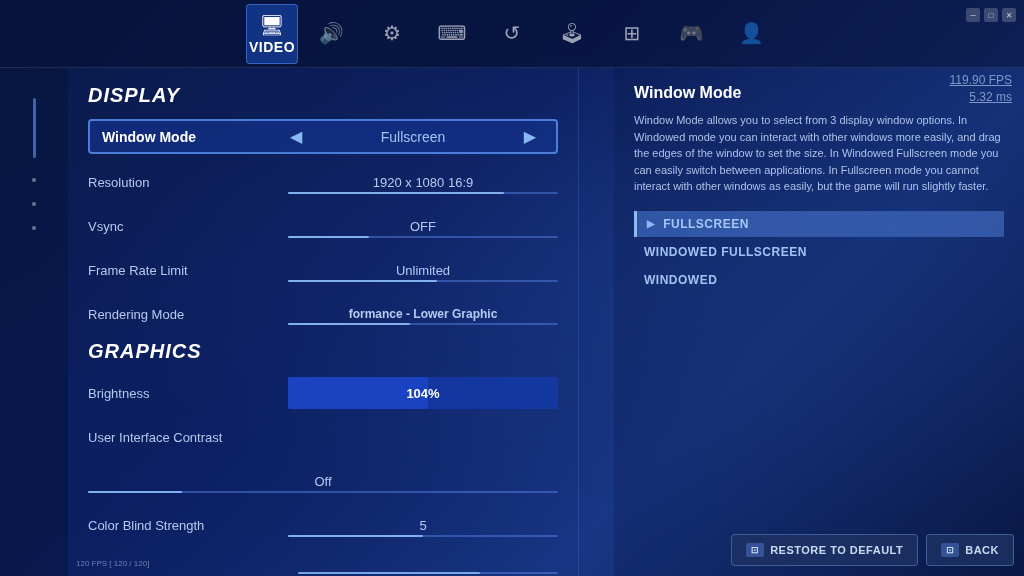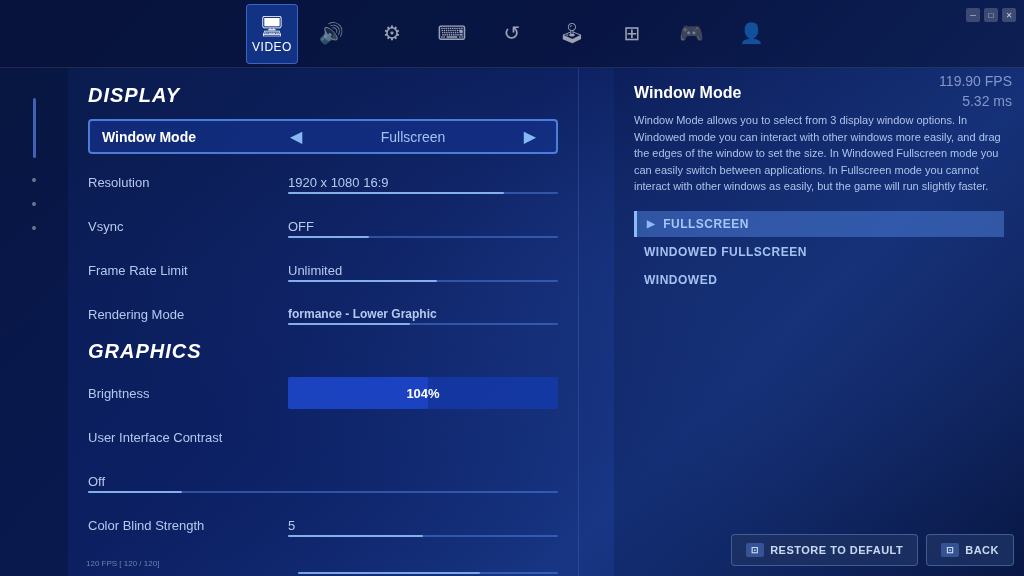--- a/index.html
+++ b/index.html
@@ -57,23 +57,23 @@
       border: 1px solid rgba(100,150,255,0.5);
       color: #fff;
     }
 
     .nav-icon {
       font-size: 20px;
       margin-bottom: 2px;
     }
 
     .nav-label {
-      font-size: 12px;
+      font-size: 14px;
       letter-spacing: 0.5px;
-      font-weight: normal;
+      font-weight: bold;
     }
 
     
     .window-controls {
       position: absolute;
       top: 8px;
       right: 8px;
       display: flex;
       gap: 4px;
     }
@@ -151,21 +151,21 @@
     .setting-label {
       width: 200px;
       font-size: 13px;
       color: rgba(200,220,255,0.9);
     }
 
     .setting-value {
       flex: 1;
       display: flex;
       align-items: center;
-      justify-content: flex-start;
+      justify-content: center;
       position: relative;
     }
 
     
     .window-mode-row {
       background: rgba(20,50,140,0.7);
       border: 2px solid rgba(100,160,255,0.7);
       border-radius: 4px;
       padding: 6px 12px;
       margin-bottom: 10px;
@@ -298,24 +298,25 @@
       color: rgba(150,200,255,0.9);
       margin-right: 8px;
       font-size: 10px;
     }
 
     
     .fps-counter {
       position: absolute;
       top: 72px;
       right: 12px;
-      font-size: 14px;
+      font-size: 12px;
       color: rgba(200,220,255,0.6);
       text-align: right;
       line-height: 1.4;
+      text-decoration: underline;
     }
 
     
     .bottom-controls {
       position: absolute;
       bottom: 10px;
       right: 10px;
       display: flex;
       gap: 8px;
       align-items: center;
@@ -344,21 +345,21 @@
       display: flex;
       align-items: center;
       justify-content: center;
       font-size: 9px;
     }
 
     
     .bottom-fps {
       position: absolute;
       bottom: 8px;
-      left: 86px;
+      left: 76px;
       font-size: 8px;
       color: rgba(200,220,255,0.5);
     }
 
     
     .divider {
       position: absolute;
       left: 578px;
       top: 68px;
       bottom: 0;

